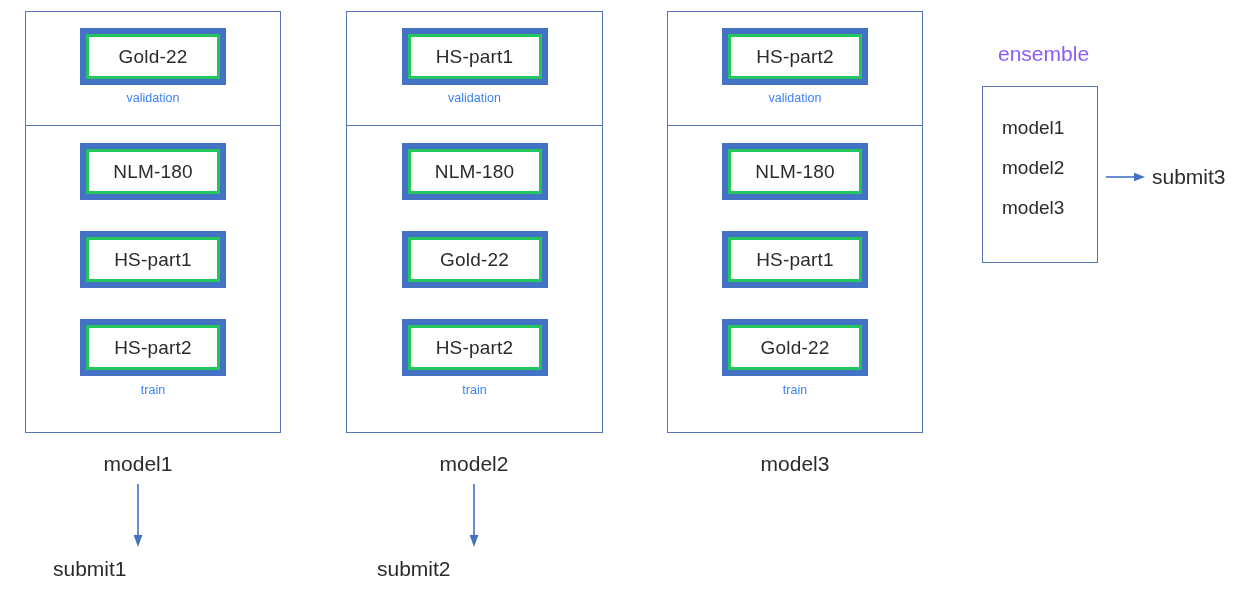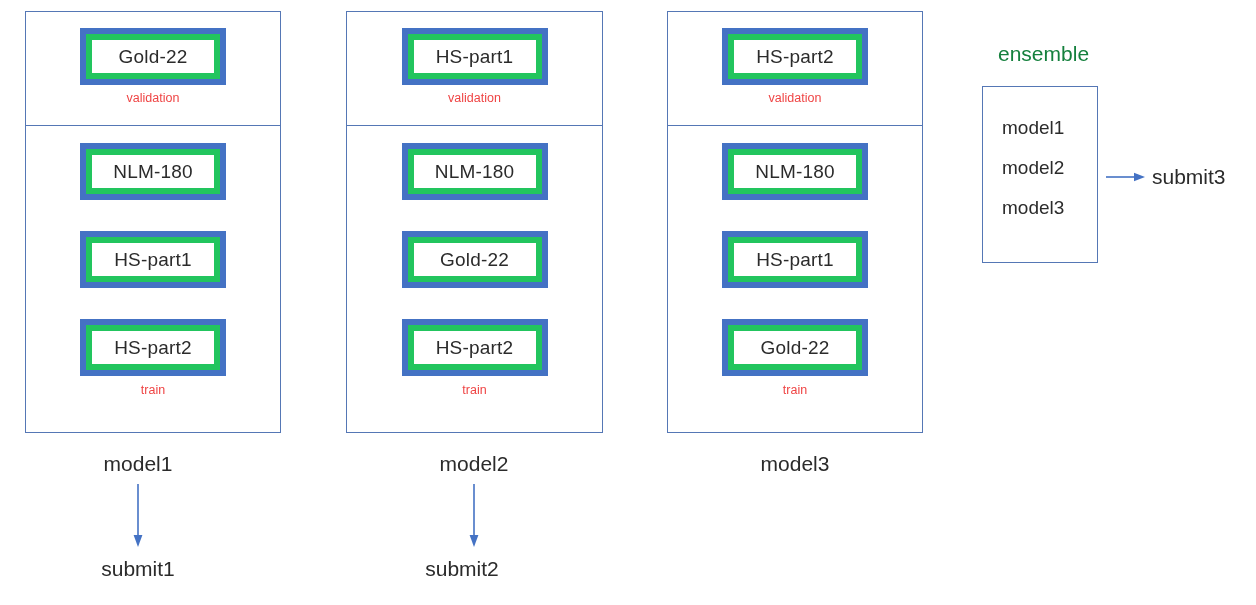--- a/index.html
+++ b/index.html
@@ -41,69 +41,68 @@
     width: 146px;
     height: 57px;
     background: #4472c4;
     padding: 6px;
     display: flex;
   }
   .chip-inner {
     flex: 1;
     box-sizing: border-box;
     background: #ffffff;
-    border: 6px solid #22c55e;
+    border: 3px solid #22c55e;
     display: flex;
     align-items: center;
     justify-content: center;
   }
   .chip-label {
     font-size: 19px;
     color: #2b2b2b;
     letter-spacing: .2px;
     white-space: nowrap;
   }
 
   .section-caption {
     text-align: center;
     font-size: 12.5px;
-    color: #ef4444;
+    color: #3b82f6;
   }
 
   
   .model-name {
     position: absolute;
     font-size: 21px;
     color: #2b2b2b;
     text-align: center;
     white-space: nowrap;
   }
   .submit-name {
     position: absolute;
     font-size: 21px;
     color: #2b2b2b;
-    text-align: center;
     white-space: nowrap;
   }
 
   
   .arrow-down {
     position: absolute;
     width: 14px;
   }
   .arrow-right {
     position: absolute;
     height: 14px;
   }
 
   
   .ensemble-title {
     position: absolute;
     font-size: 21px;
-    color: #15803d;
+    color: #8b5cf6;
     white-space: nowrap;
   }
   .ensemble-box {
     position: absolute;
     box-sizing: border-box;
     border: 1px solid #5577b5;
     background: #ffffff;
   }
   .ensemble-item {
     position: absolute;

